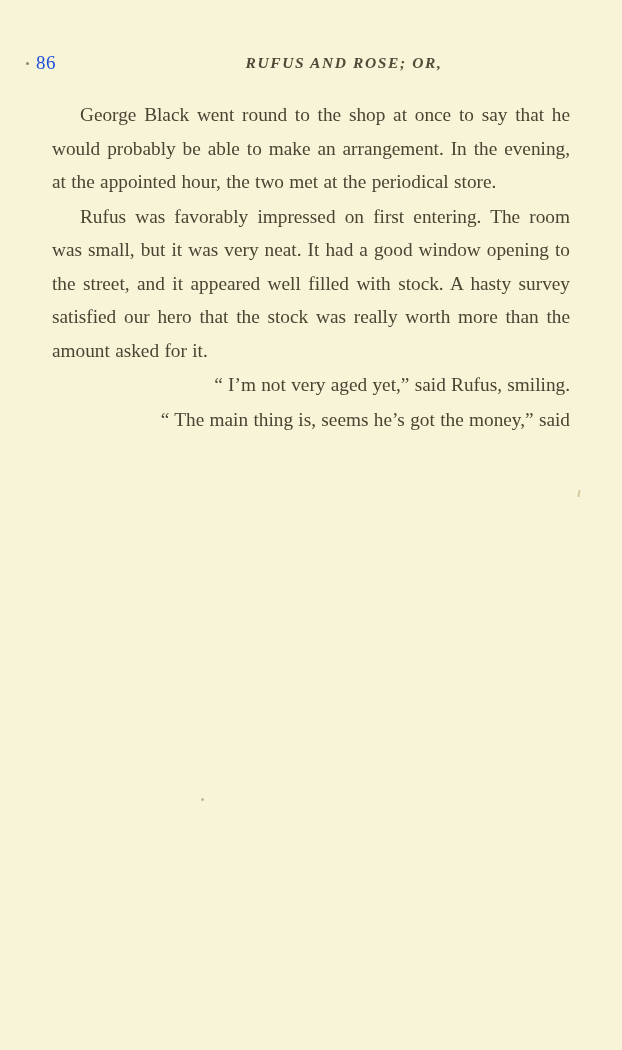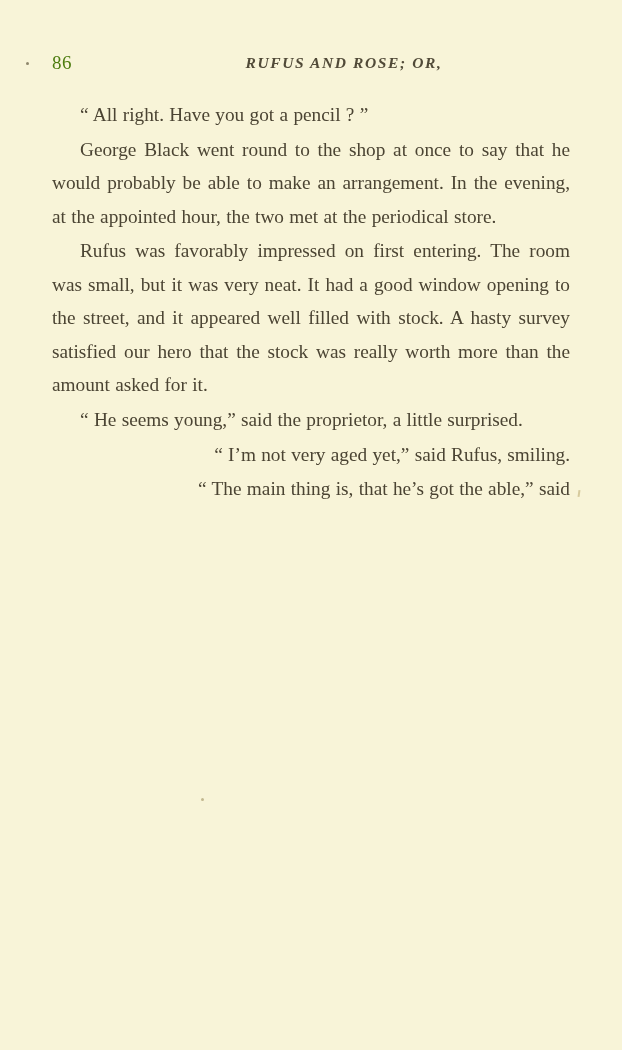--- a/index.html
+++ b/index.html
@@ -32,25 +32,25 @@
     left: 26px;
     top: 10px;
     width: 3px;
     height: 3px;
     background: #6b6247;
     border-radius: 50%;
     opacity: 0.75;
   }
   .folio {
     position: absolute;
-    left: 52px;
+    left: 36px;
     top: 0;
     font-size: 19px;
     letter-spacing: 0.5px;
-    color: #4d7c0f;
+    color: #1d4ed8;
   }
   .running-head {
     position: absolute;
     left: 0;
     top: 2px;
     width: 622px;
     text-align: center;
     font-size: 15.5px;
     font-style: italic;
     font-weight: bold;
@@ -105,24 +105,22 @@
 
 <div class="page">
 
   <div class="header">
     <span class="folio-dot"></span>
     <span class="folio">86</span>
     <span class="running-head">Rufus and Rose; or,</span>
   </div>
 
   <div class="body-text">
-    <p>“ All right.   Have you got a pencil ? ”</p>
     <p>George Black went round to the shop at once to say that he would probably be able to make an arrangement.   In the evening, at the appointed hour, the two met at the periodical store.</p>
     <p>Rufus was favorably impressed on first entering.  The room was small, but it was very neat.   It had a good window opening to the street, and it appeared well filled with stock.   A hasty survey satisfied our hero that the stock was really worth more than the amount asked for it.</p>
-    <p>“ He seems young,” said the proprietor, a little surprised.</p>
     <p class="last">“ I’m not very aged yet,” said Rufus, smiling.</p>
-    <p class="last">“ The main thing is, that he’s got the able,” said</p>
+    <p class="last">“ The main thing is, seems he’s got the money,” said</p>
   </div>
 
   <span class="spot-1"></span>
   <span class="spot-2"></span>
 
 </div>
 
 </body></html>

